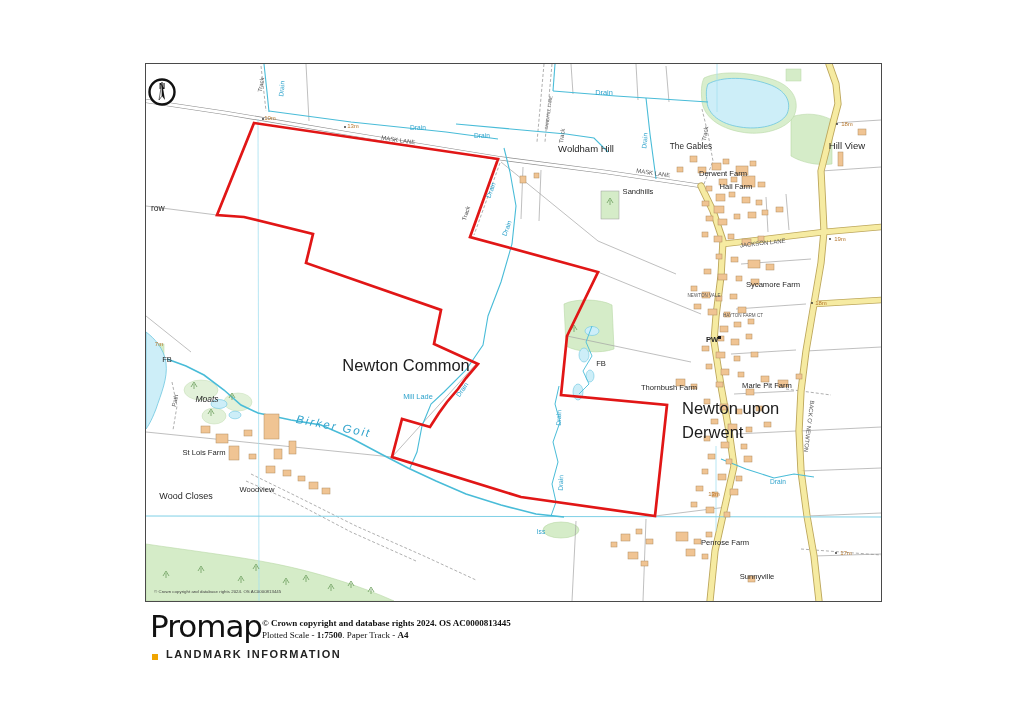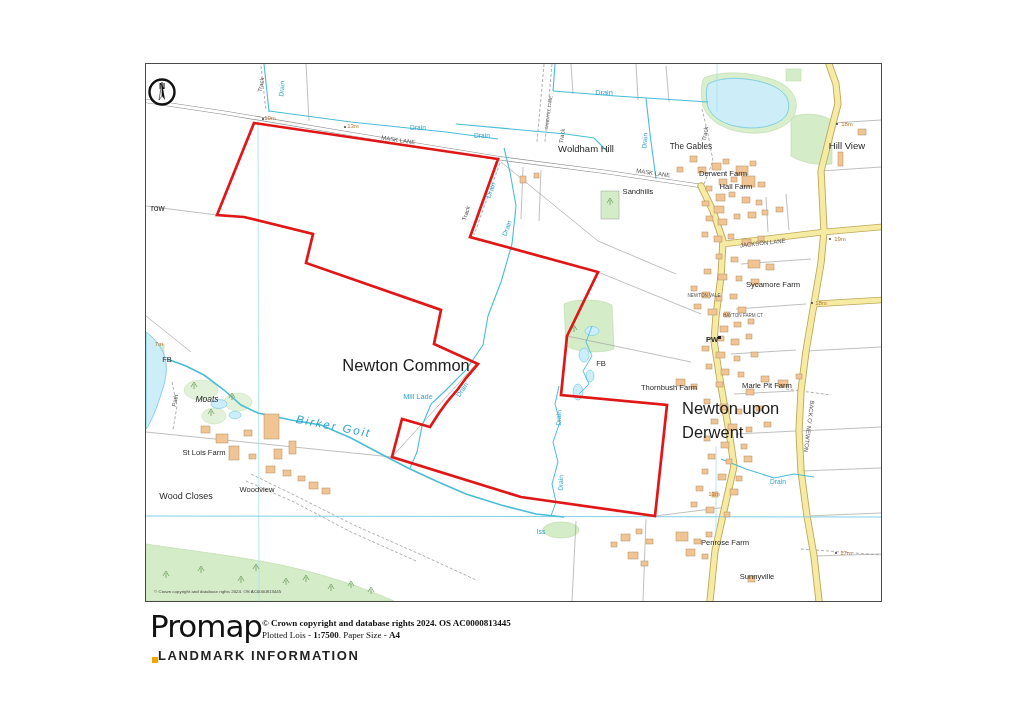--- a/index.html
+++ b/index.html
@@ -4,22 +4,22 @@
 <style>
   html,body{margin:0;padding:0;background:#fff;}
   .page{position:relative;width:1024px;height:724px;background:#fff;overflow:hidden;
         font-family:"Liberation Sans",sans-serif;}
   .map-frame{position:absolute;left:145px;top:63px;width:735px;height:537px;
              border:1px solid #4a4a4a;background:#fff;}
   .map-frame svg{display:block;}
   
   .brand{position:absolute;left:150px;top:608px;font-family:"DejaVu Sans",sans-serif;
          font-weight:normal;font-size:31px;letter-spacing:-1px;color:#111;}
-  .brand-sub{position:absolute;left:152px;top:648px;font-size:13px;letter-spacing:1.6px;
-             color:#222;font-weight:bold;display:flex;align-items:flex-end;gap:0;}
+  .brand-sub{position:absolute;left:152px;top:648px;font-size:11px;letter-spacing:1.6px;
+             color:#222;font-weight:bold;display:flex;align-items:flex-end;gap:8px;}
   .brand-dot{width:6px;height:6px;background:#f0a500;display:inline-block;}
   .copy{position:absolute;left:262px;top:617px;font-family:"Liberation Serif",serif;
         font-size:9px;line-height:12px;color:#111;}
   .copy .b{font-weight:bold;}
   text{font-family:"Liberation Sans",sans-serif;}
   .lbl{fill:#262626;}
   .lbl-road{fill:#555;}
   .lbl-water{fill:#2fa3cc;}
   .lbl-height{fill:#b5762c;}
   .lbl-big{fill:#1c1c1c;}
@@ -368,16 +368,16 @@
   </div>
 
   <div class="brand">Promap</div>
   <div class="brand-sub">
     <span class="brand-dot"></span>
     <span>LANDMARK INFORMATION</span>
   </div>
   <div class="copy">
     <div class="b">© Crown copyright and database rights 2024. OS AC0000813445</div>
     <div>
-      <span>Plotted Lois - </span><span class="b">1:7500</span><span>.  Paper Size - </span><span class="b">A4</span>
+      <span>Plotted Scale - </span><span class="b">1:7500</span><span>.  Paper Track - </span><span class="b">A4</span>
     </div>
   </div>
 </div>
 
 </body></html>

